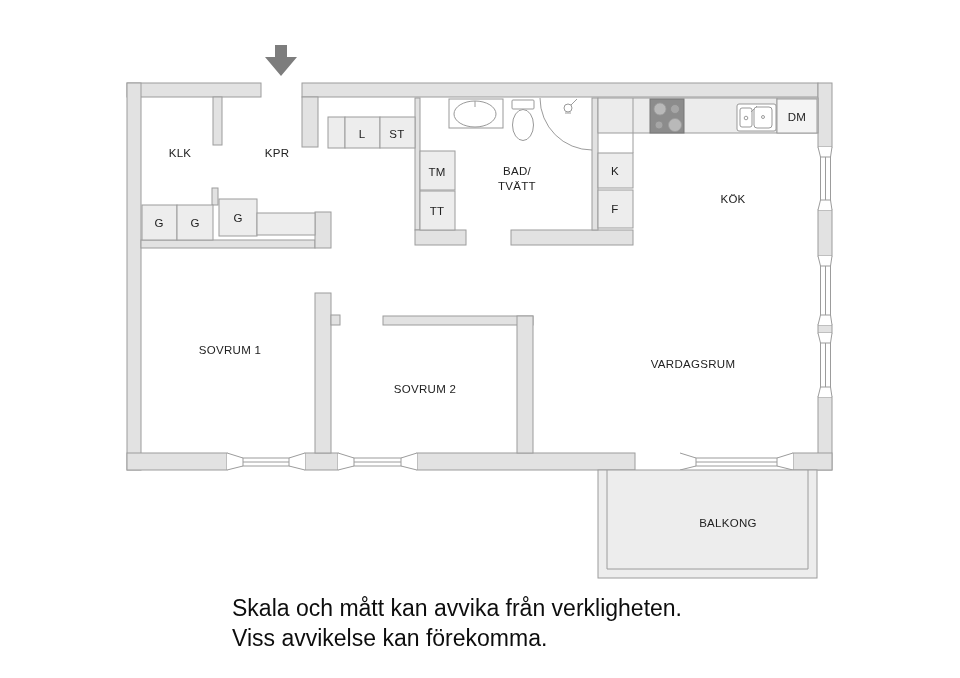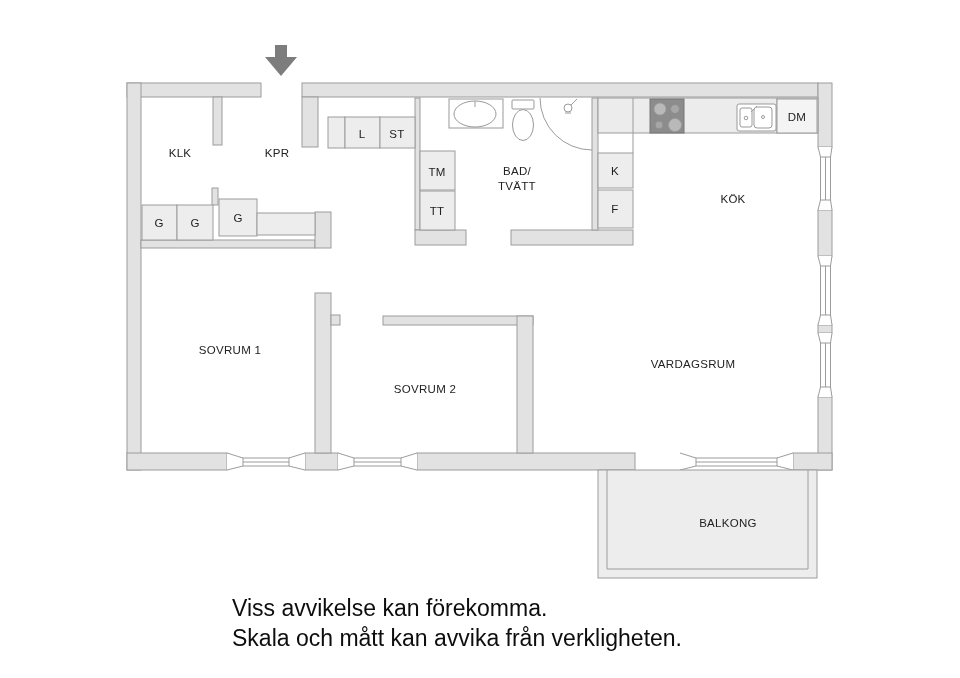--- a/index.html
+++ b/index.html
@@ -203,16 +203,16 @@
   <text class="roomlabel" x="159" y="227">G</text>
   <text class="roomlabel" x="195" y="227">G</text>
   <text class="roomlabel" x="238" y="222">G</text>
   <text class="roomlabel" x="230" y="354">SOVRUM 1</text>
   <text class="roomlabel" x="425" y="393">SOVRUM 2</text>
   <text class="roomlabel" x="693" y="368">VARDAGSRUM</text>
   <text class="roomlabel" x="728" y="527">BALKONG</text>
 </svg>
 
   <div class="disclaimer">
+    <div>Skala och mått kan avvika från verkligheten.</div>
     <div>Viss avvikelse kan förekomma.</div>
-    <div>Skala och mått kan avvika från verkligheten.</div>
   </div>
 </div>
 
 </body></html>

